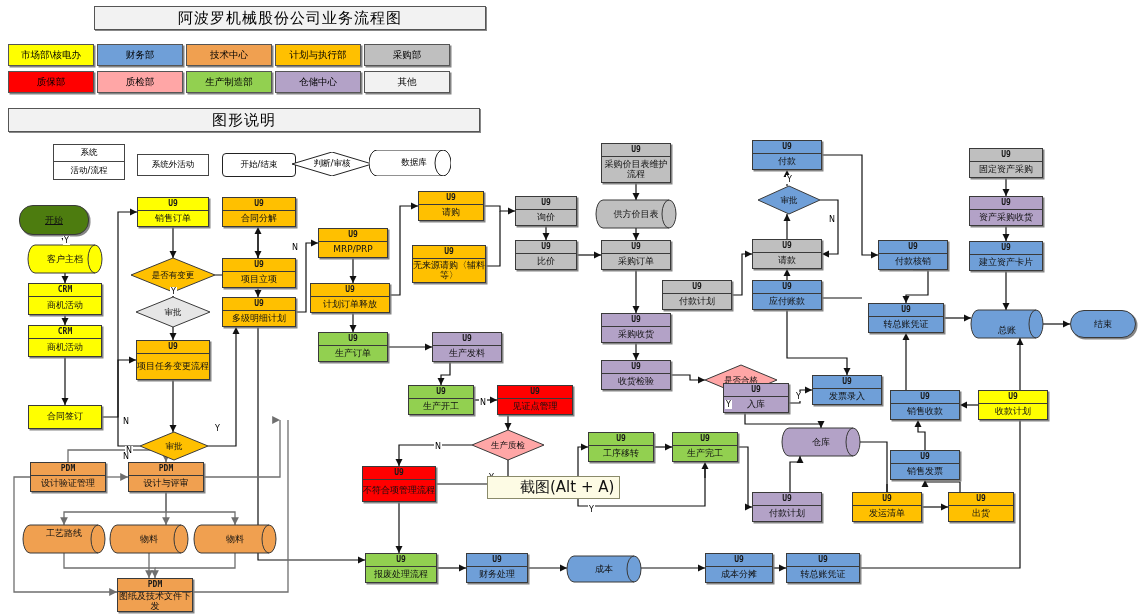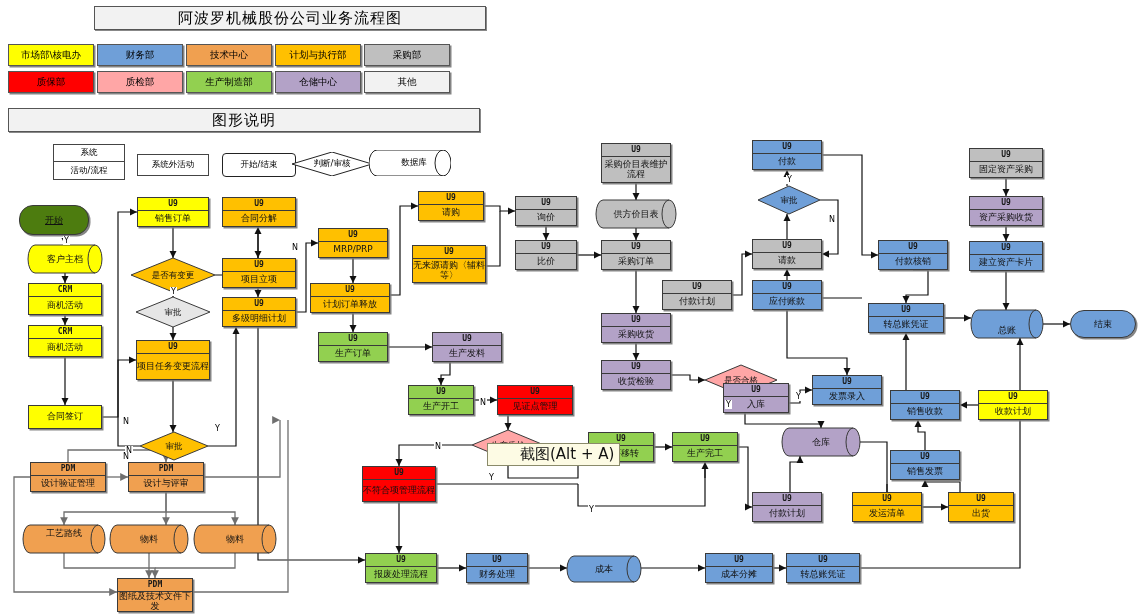--- a/index.html
+++ b/index.html
@@ -575,15 +575,15 @@
       <div class="elab" style="left: 725px; top: 400px;">Y</div>
       <div class="elab" style="left: 795px; top: 392px;">Y</div>
       <div class="elab" style="left: 828px; top: 215px;">N</div>
       <div class="elab" style="left: 786px; top: 175px;">Y</div>
       <div class="elab" style="left: 479px; top: 398px;">N</div>
       <div class="elab" style="left: 434px; top: 442px;">N</div>
       <div class="elab" style="left: 488px; top: 473px;">Y</div>
       <div class="elab" style="left: 588px; top: 505px;">Y</div>
     </div>
 
-  <div class="tooltip" style="left:487px;top:443px;padding-left:32px;">截图(Alt + A)</div>
+  <div class="tooltip" style="left:487px;top:476px;padding-left:32px;">截图(Alt + A)</div>
 
 </div>
 
 </body></html>

